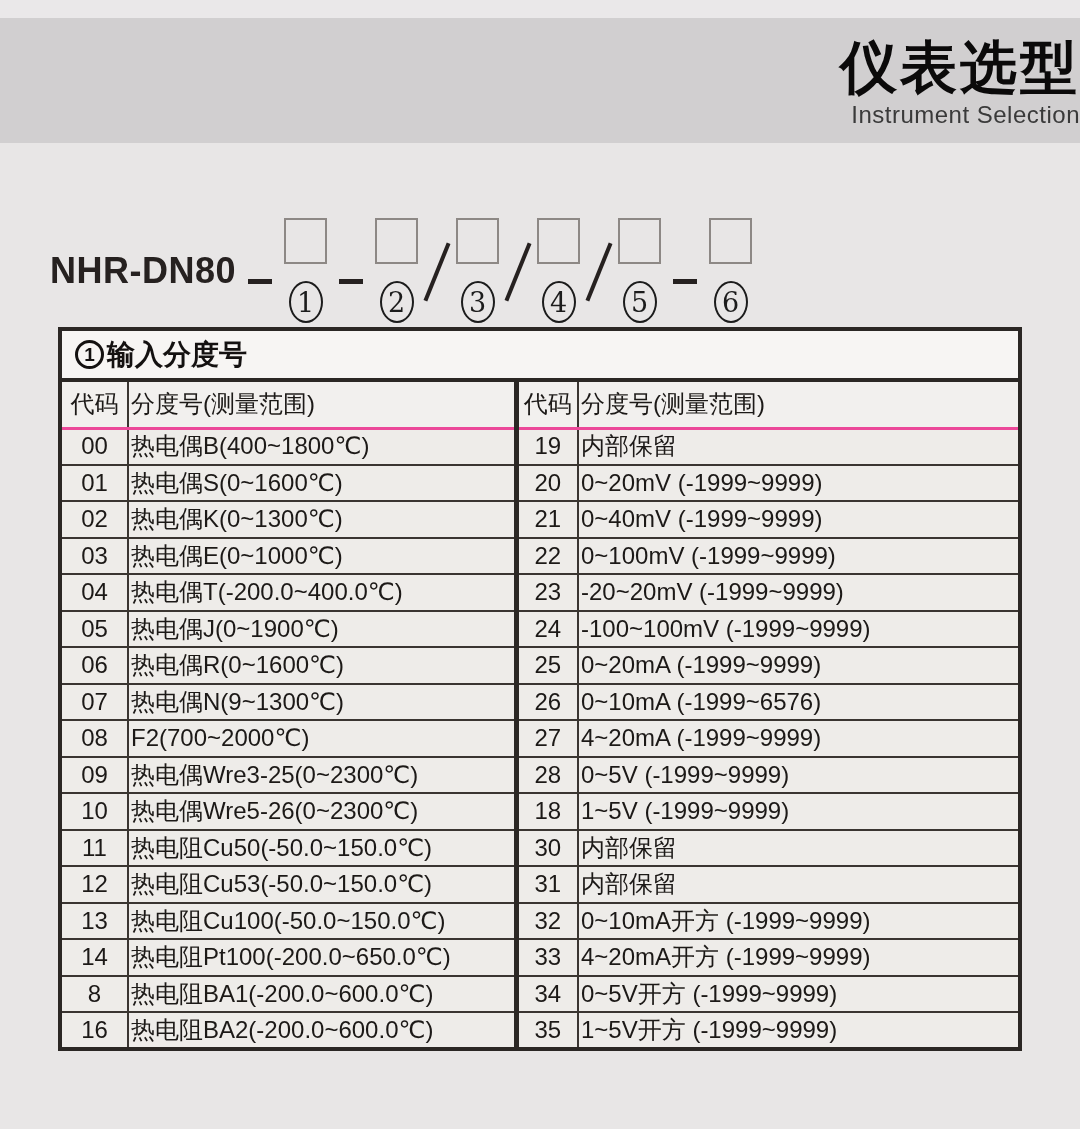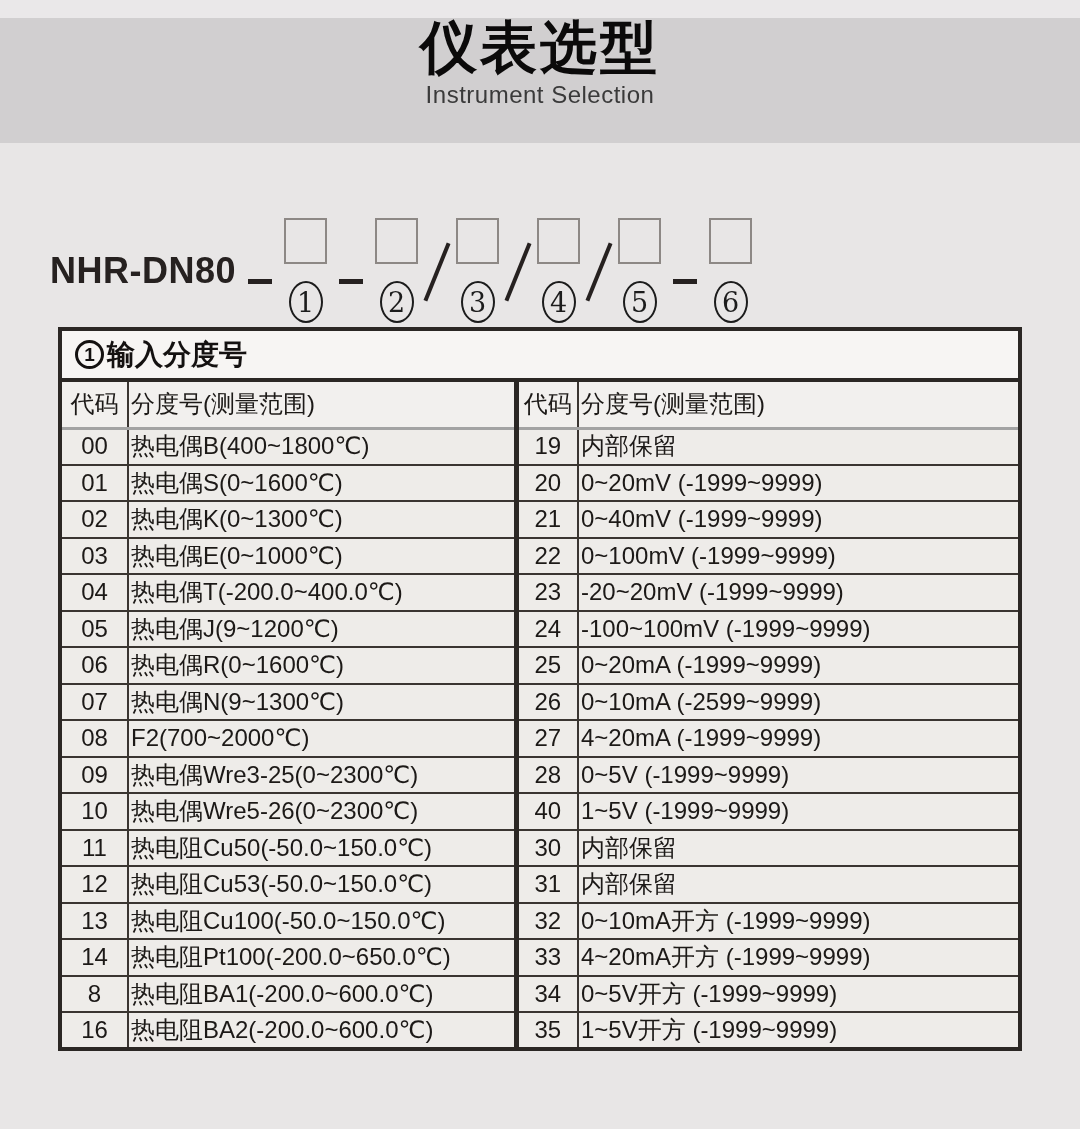--- a/index.html
+++ b/index.html
@@ -1,21 +1,21 @@
 <!DOCTYPE html>
 <html><head>
 <meta charset="utf-8">
 <style>
   html,body{margin:0;padding:0;}
   body{font-family:"Liberation Sans","DejaVu Sans",sans-serif;}
   #page{position:relative;width:1080px;height:1129px;overflow:hidden;background:#e8e6e6;}
 
   
   .banner-strip{height:18px;background:#eae8e9;}
-  .banner{height:125px;background:#d1cfd0;text-align:center;box-sizing:border-box;}
+  .banner{height:125px;background:#d1cfd0;text-align:right;box-sizing:border-box;padding-top:20px;}
   .banner-title{font-size:57px;font-weight:900;color:#0b0a0a;letter-spacing:3px;line-height:1.05;}
   .banner-sub{font-size:24px;color:#3a3a3a;margin-top:3px;letter-spacing:0.5px;}
 
   
   .model-line{position:absolute;left:50px;top:218px;display:flex;align-items:center;white-space:nowrap;}
   .model-prefix{font-size:36px;font-weight:700;color:#262120;line-height:46px;letter-spacing:0.5px;}
   .sep-dash{width:24px;height:5px;background:#262120;margin:21px 12px 0 12px;}
   .slot{display:flex;flex-direction:column;align-items:center;}
   .code-box{width:43px;height:46px;border:2px solid #8d8885;box-sizing:border-box;background:transparent;}
   .pos-circle{margin-top:17px;width:34px;height:42px;border:2px solid #1c1c1c;border-radius:50%;
@@ -26,21 +26,21 @@
   .model-suffix{font-size:36px;font-weight:700;color:#1d1918;line-height:48px;margin-left:10px;}
 
   
   .sel-table{position:absolute;left:58px;top:327px;width:960px;border-collapse:collapse;
       font-size:24px;color:#1c1917;background:#eeece9;border:4px solid #2b2724;table-layout:fixed;}
   .sel-table td{border:2px solid #3a3531;box-sizing:border-box;vertical-align:middle;}
   tr.section-row td{background:#f7f5f3;border-bottom:4px solid #2b2724;height:51px;padding-left:13px;}
   .section-title-wrap{display:flex;align-items:center;font-weight:700;font-size:28px;color:#141110;}
   .hdr-circle{display:inline-flex;align-items:center;justify-content:center;width:29px;height:29px;
       border:3px solid #141110;border-radius:50%;font-size:19px;font-weight:700;margin-right:3px;box-sizing:border-box;}
-  tr.col-header-row td{background:#f2f0ee;height:48px;border-bottom:3px solid #a3a3a3;font-weight:500;}
+  tr.col-header-row td{background:#f2f0ee;height:48px;border-bottom:3px solid #ec4899;font-weight:500;}
   td.cell-code{text-align:center;padding:0;}
   td.cell-desc{text-align:left;padding:0 4px 0 2px;}
   td.mid{border-left:5px solid #2b2724;}
   tr.data-row td{height:36.5px;line-height:1.1;}
 </style>
 </head>
 <body>
 
 <div id="page">
 
@@ -151,52 +151,52 @@
           <td class="cell-desc">0~100mV (-1999~9999)</td>
         </tr>
         <tr class="data-row">
           <td class="cell-code">04</td>
           <td class="cell-desc">热电偶T(-200.0~400.0℃)</td>
           <td class="cell-code mid">23</td>
           <td class="cell-desc">-20~20mV (-1999~9999)</td>
         </tr>
         <tr class="data-row">
           <td class="cell-code">05</td>
-          <td class="cell-desc">热电偶J(9~1200℃)</td>
+          <td class="cell-desc">热电偶J(0~1900℃)</td>
           <td class="cell-code mid">24</td>
           <td class="cell-desc">-100~100mV (-1999~9999)</td>
         </tr>
         <tr class="data-row">
           <td class="cell-code">06</td>
           <td class="cell-desc">热电偶R(0~1600℃)</td>
           <td class="cell-code mid">25</td>
           <td class="cell-desc">0~20mA (-1999~9999)</td>
         </tr>
         <tr class="data-row">
           <td class="cell-code">07</td>
           <td class="cell-desc">热电偶N(9~1300℃)</td>
           <td class="cell-code mid">26</td>
-          <td class="cell-desc">0~10mA (-2599~9999)</td>
+          <td class="cell-desc">0~10mA (-1999~6576)</td>
         </tr>
         <tr class="data-row">
           <td class="cell-code">08</td>
           <td class="cell-desc">F2(700~2000℃)</td>
           <td class="cell-code mid">27</td>
           <td class="cell-desc">4~20mA (-1999~9999)</td>
         </tr>
         <tr class="data-row">
           <td class="cell-code">09</td>
           <td class="cell-desc">热电偶Wre3-25(0~2300℃)</td>
           <td class="cell-code mid">28</td>
           <td class="cell-desc">0~5V (-1999~9999)</td>
         </tr>
         <tr class="data-row">
           <td class="cell-code">10</td>
           <td class="cell-desc">热电偶Wre5-26(0~2300℃)</td>
-          <td class="cell-code mid">40</td>
+          <td class="cell-code mid">18</td>
           <td class="cell-desc">1~5V (-1999~9999)</td>
         </tr>
         <tr class="data-row">
           <td class="cell-code">11</td>
           <td class="cell-desc">热电阻Cu50(-50.0~150.0℃)</td>
           <td class="cell-code mid">30</td>
           <td class="cell-desc">内部保留</td>
         </tr>
         <tr class="data-row">
           <td class="cell-code">12</td>

